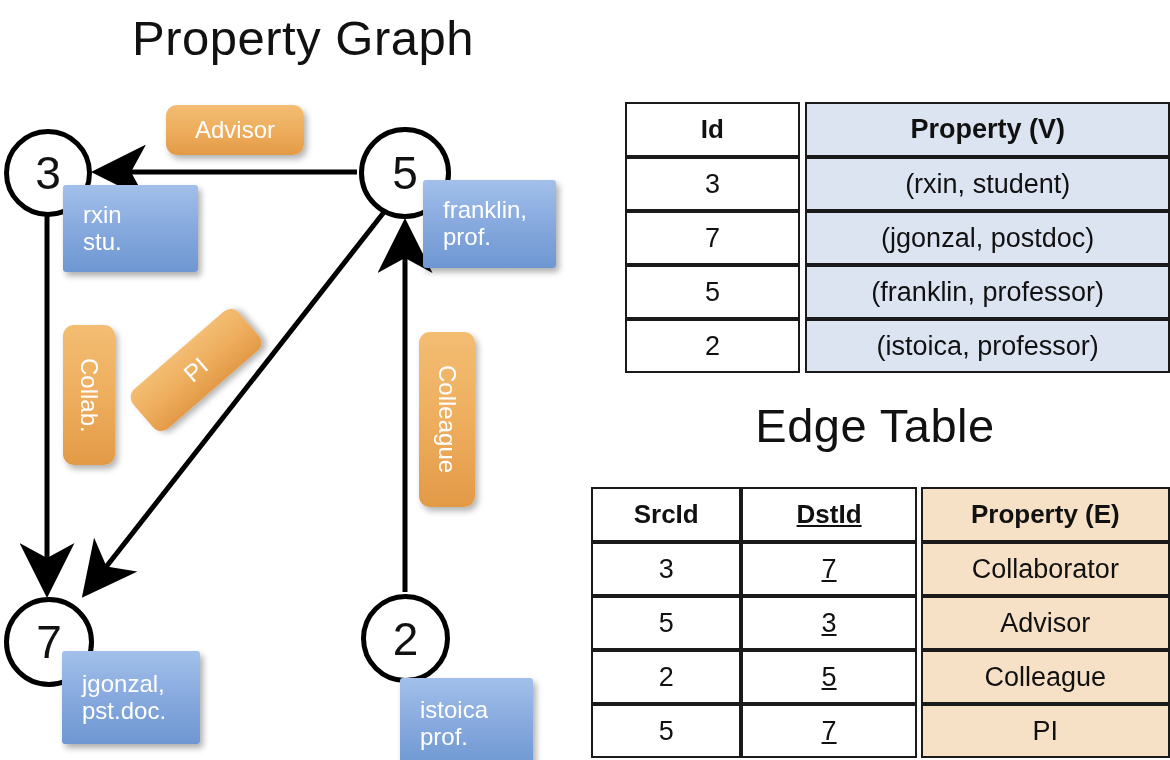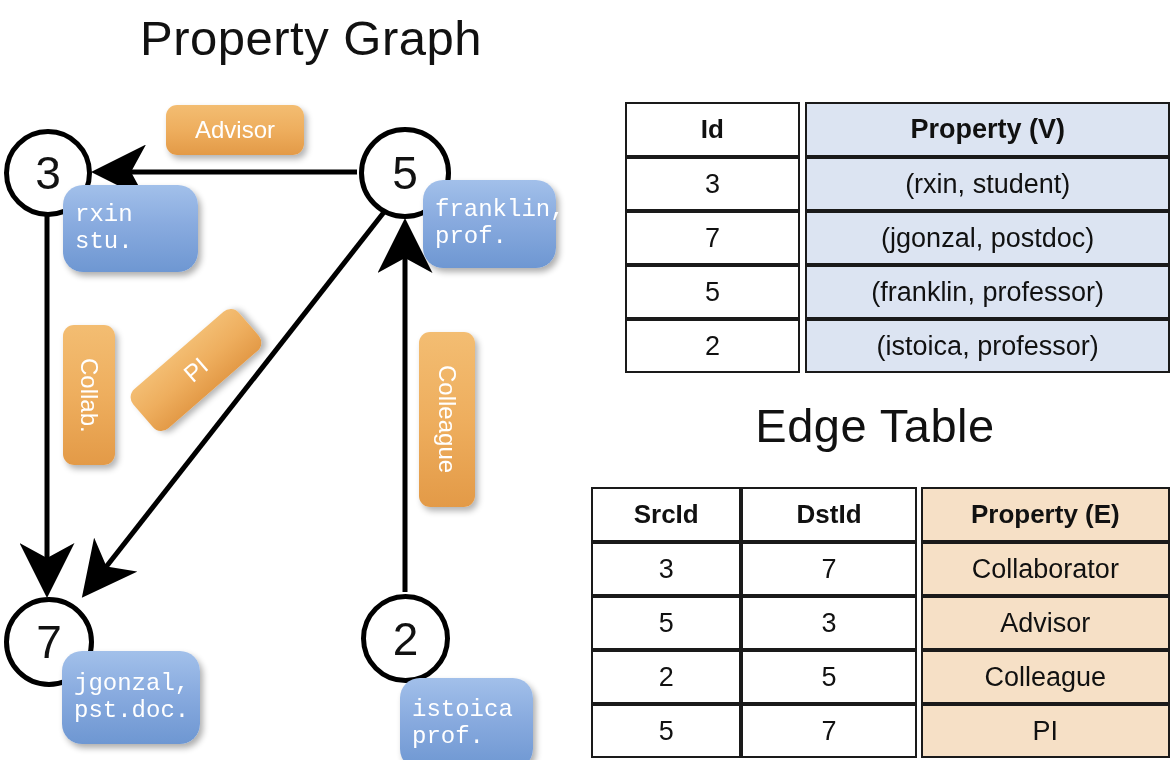--- a/index.html
+++ b/index.html
@@ -14,50 +14,50 @@
 
   
   .title{
     position:absolute;
     font-family:"Liberation Sans", sans-serif;
     font-weight:300;
     color:#111111;
     white-space:nowrap;
     letter-spacing:0.5px;
   }
-  #pg-title{left:16px;top:10px;width:590px;text-align:center;font-size:49px;}
+  #pg-title{left:8px;top:10px;width:590px;text-align:center;font-size:49px;}
   #vt-title{left:580px;top:8px;width:590px;text-align:center;font-size:47px;}
   #et-title{left:580px;top:398px;width:590px;text-align:center;font-size:47px;}
 
   
   #graph-panel{position:absolute;left:0;top:0;width:590px;height:760px;}
   #graph-svg{position:absolute;left:0;top:0;width:590px;height:760px;}
 
   .node-circle{
     position:absolute;
     border:5px solid #000000;
     border-radius:50%;
     background:#ffffff;
     box-sizing:border-box;
     display:flex;align-items:center;justify-content:center;
     font-size:46px;font-weight:300;color:#111111;
     font-family:"Liberation Sans", sans-serif;
   }
 
   .prop-box{
     position:absolute;
-    border-radius:20px;
+    border-radius:3px;
     background:linear-gradient(to bottom,#a2c0ea 0%,#89abdf 45%,#6e97d2 100%);
     box-shadow:3px 4px 6px rgba(0,0,0,0.32);
     color:#ffffff;
     font-size:24px;
     line-height:1.12;
-    padding:10px 12px;
-    box-sizing:border-box;
-    font-family:Liberation Mono, monospace;
+    padding:10px 20px;
+    box-sizing:border-box;
+    font-family:Liberation Sans, sans-serif;
     display:flex;flex-direction:column;justify-content:center;
   }
 
   .edge-label{
     position:absolute;
     border-radius:11px;
     background:linear-gradient(to bottom,#f3bd72 0%,#eeae5e 50%,#e39a47 100%);
     box-shadow:3px 4px 6px rgba(0,0,0,0.30);
     color:#ffffff;
     font-size:24px;
@@ -87,21 +87,21 @@
   #vertex-table{left:625px;top:102px;}
   #vertex-table .c-id{width:188px;height:54px;font-size:27px;background:#ffffff;}
   #vertex-table .c-prop{width:386px;height:54px;font-size:27px;background:#dce4f2;}
   #vertex-table th.c-id{font-size:26px;height:55px;}
   #vertex-table th.c-prop{font-size:27px;height:55px;}
   
   #vertex-table .spacer{border:none;width:6px;background:#ffffff;}
 
   #edge-table{left:591px;top:487px;}
   #edge-table .c-src{width:151px;height:54px;font-size:27px;background:#ffffff;}
-  #edge-table .c-dst{width:176px;height:54px;font-size:27px;background:#ffffff;}
+  #edge-table .c-dst{width:176px;height:54px;font-size:27px;background:#ffffff;text-decoration:underline;}
   #edge-table .c-eprop{width:250px;height:54px;font-size:27px;background:#f6e0c6;}
   #edge-table th.c-src,#edge-table th.c-dst,#edge-table th.c-eprop{font-size:26px;height:55px;}
   #edge-table .spacer{border:none;width:4px;background:#ffffff;}
 </style>
 </head>
 <body>
 
 <div class="stage">
 
   <div id="graph-panel">

